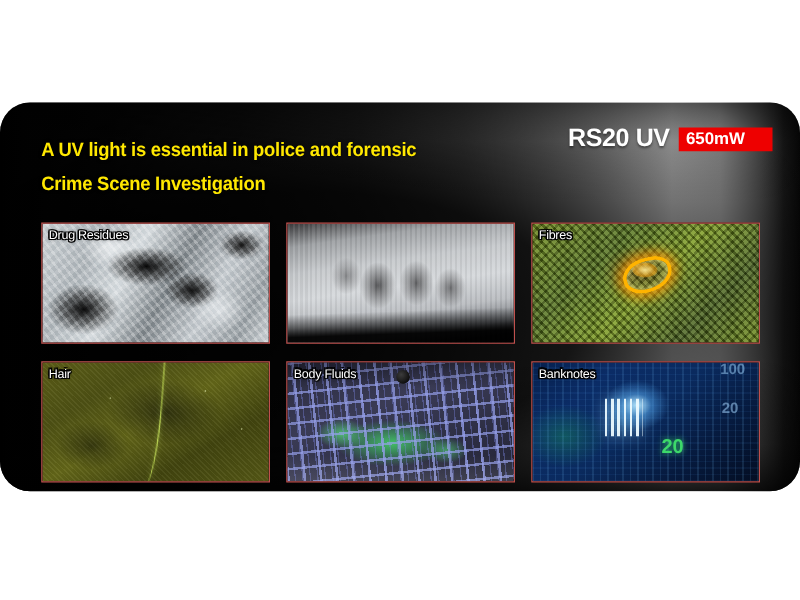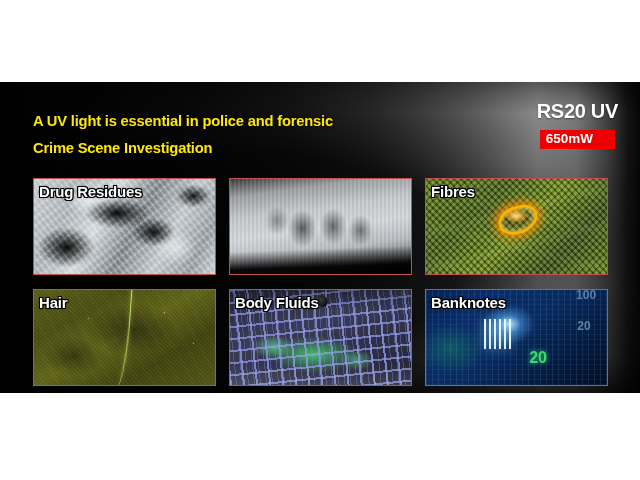--- a/index.html
+++ b/index.html
@@ -24,20 +24,21 @@
         #141414 30%,
         #303030 45%,
         #585858 58%,
         #8c8c8c 70%,
         #b3b3b3 79%,
         #c4c4c4 84%,
         #9a9a9a 90%,
         #4a4a4a 95%,
         #161616 98%,
         #070707 100%);
+    border-radius: 24px;
   }
   
   #banner-vignette{
     position:absolute; inset:0;
     background:linear-gradient(to bottom,
       rgba(0,0,0,.55) 0%,
       rgba(0,0,0,.12) 10%,
       rgba(0,0,0,0) 26%,
       rgba(0,0,0,0) 66%,
       rgba(0,0,0,.35) 88%,
@@ -70,21 +71,20 @@
   #headline .l2 { display:block; }
 
   
   #product {
     position:absolute;
     right:22px; top:18px;
     z-index:6;
     display:flex;
     align-items:center;
     gap:7px;
-    flex-direction:column;
   }
   #product-name {
     color:#ffffff;
     font-size:20px;
     font-weight:bold;
     letter-spacing:-0.3px;
     text-shadow:0 1px 2px rgba(0,0,0,.45);
     white-space:nowrap;
   }
   #power-badge {
@@ -113,22 +113,22 @@
     position:relative;
     overflow:hidden;
     border:1px solid #c0504d;
     background:#0a0a0a;
   }
   .tile-art { position:absolute; inset:0; }
   .tile-label {
     position:absolute;
     left:5px; top:4px;
     color:#ffffff;
-    font-size:15px;
-    font-weight:bold;
+    font-size:10px;
+    font-weight:normal;
     letter-spacing:-0.2px;
     white-space:nowrap;
     z-index:4;
     text-shadow:
       -1px -1px 0 #000, 1px -1px 0 #000,
       -1px  1px 0 #000, 1px  1px 0 #000,
        0   -1px 0 #000, 0 1px 0 #000,
       -1px  0   0 #000, 1px 0 0 #000,
        0 0 3px rgba(0,0,0,.9);
   }

